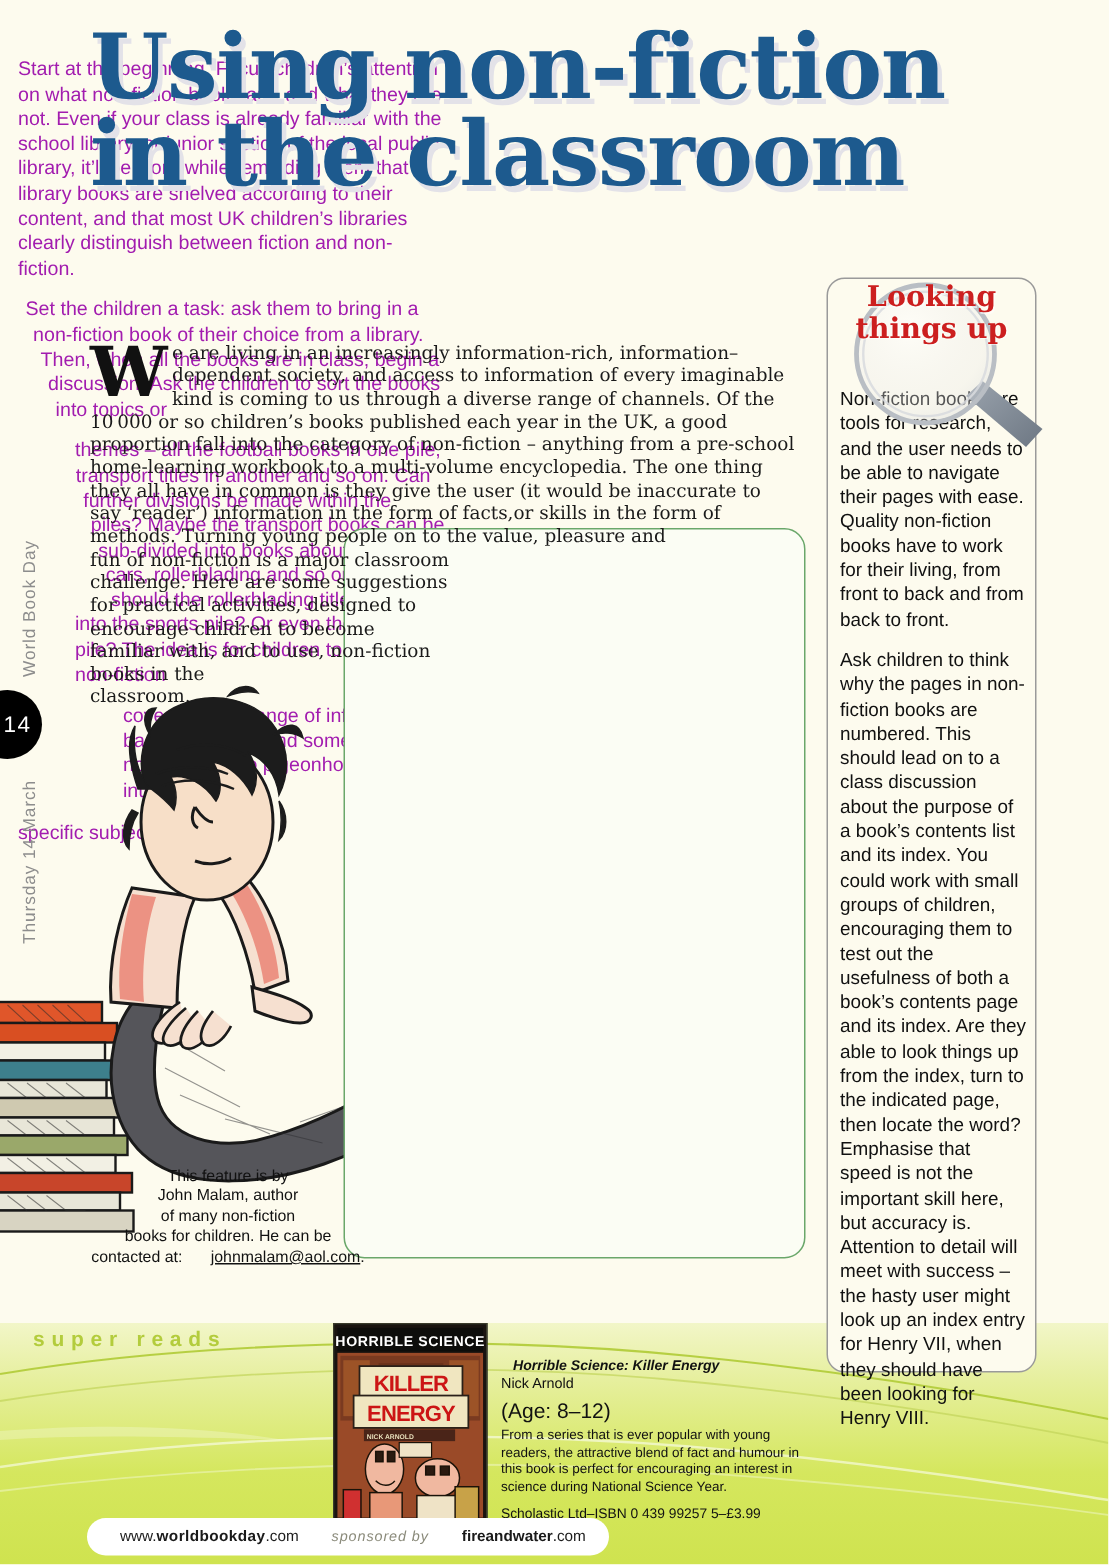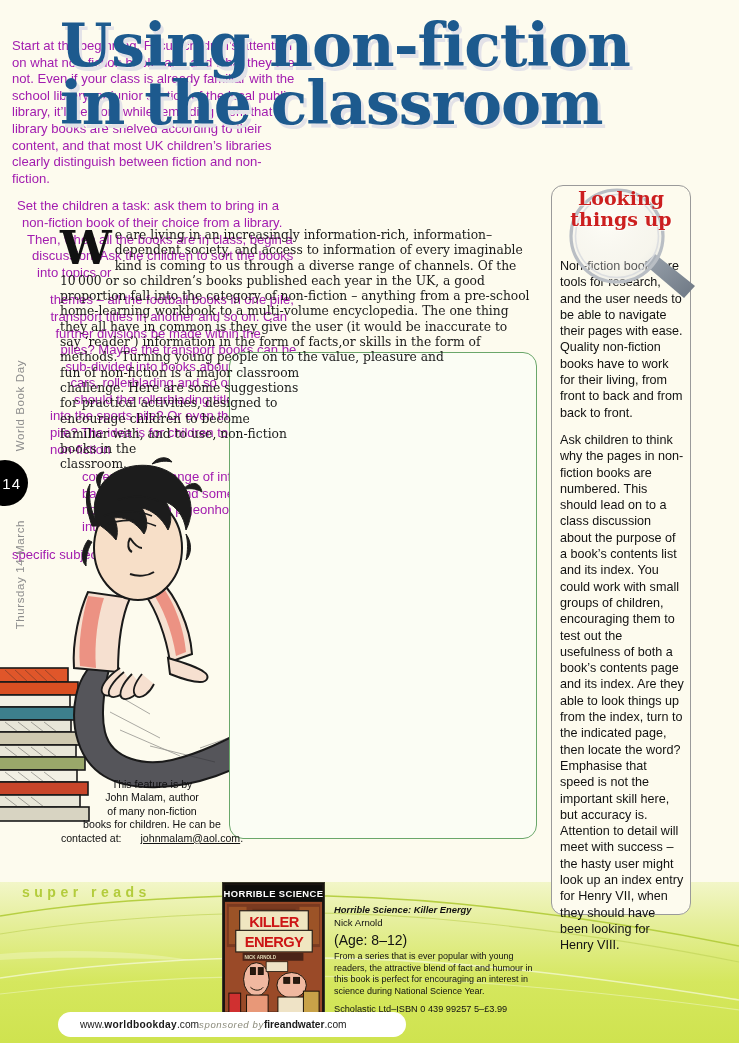--- a/index.html
+++ b/index.html
@@ -247,37 +247,39 @@
     width: 210px;
     z-index: 4;
     color: #111;
     font-family: "Liberation Sans", sans-serif;
   }
   #book-title {
     font-weight: bold;
     font-style: italic;
     font-size: 9.4px;
     line-height: 12px;
+    margin-left: 8px;
   }
   #book-author { font-size: 9.6px; line-height: 14px; }
   #book-age { font-size: 14px; line-height: 14px; margin-top: 3px; }
   #book-desc { font-size: 9px; line-height: 11.6px; margin-top: 4px; }
   #book-isbn { font-size: 9.2px; line-height: 12px; margin-top: 6px; }
 
   
   #footer-pill {
     position: absolute;
     left: 58px; top: 1012px;
     width: 348px; height: 25px;
     background: #fff;
     border-radius: 13px;
     z-index: 5;
     display: flex;
     align-items: center;
     padding-left: 22px;
+    gap: 22px;
     font-size: 10.2px;
     color: #1a1a1a;
     font-family: "Liberation Sans", sans-serif;
   }
   #footer-pill .site b { font-weight: bold; letter-spacing: 0.3px; }
   #footer-pill .sponsor {
     font-style: italic;
     color: #8a8a7a;
     font-size: 9.6px;
     letter-spacing: 0.6px;

